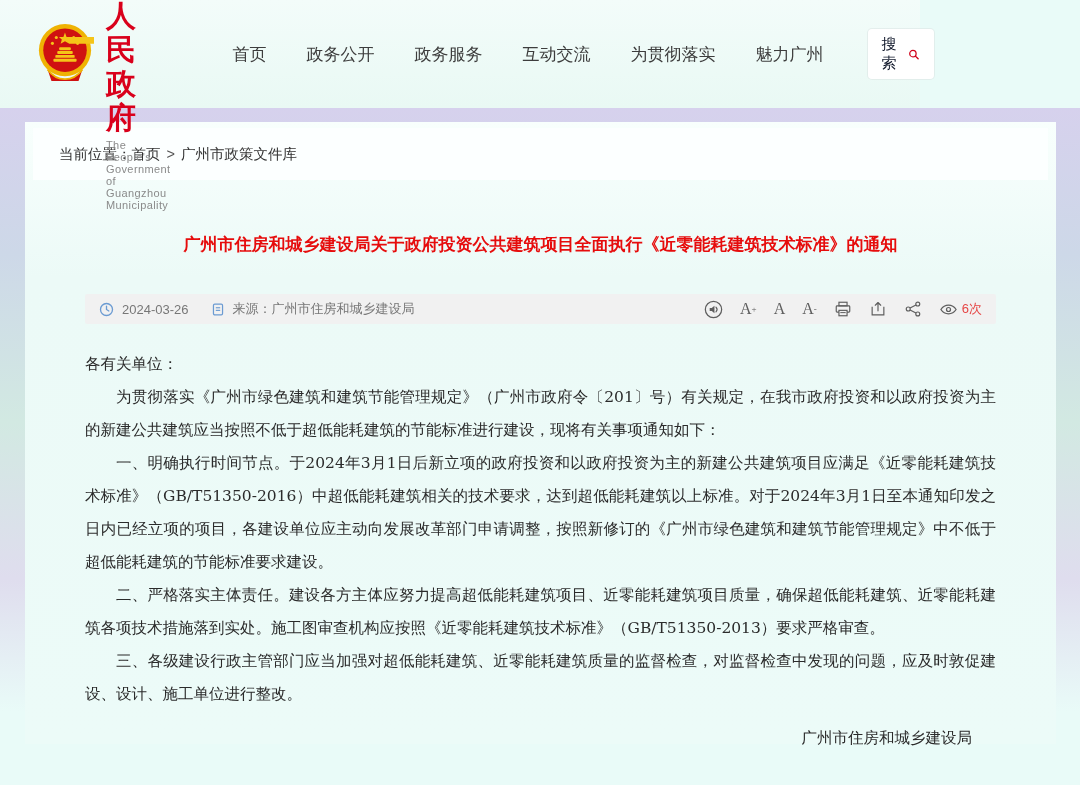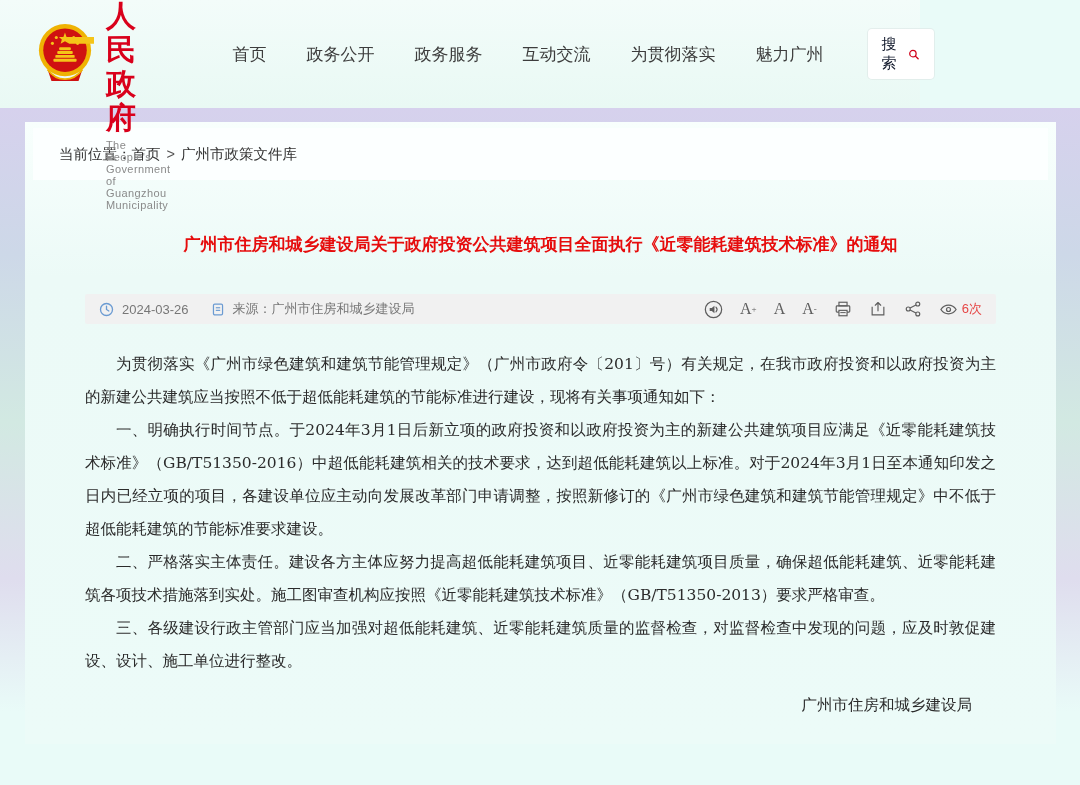--- a/index.html
+++ b/index.html
@@ -206,20 +206,21 @@
         <svg width="19" height="19" viewBox="0 0 20 20">
           <path d="M2 10s3-4.6 8-4.6S18 10 18 10s-3 4.6-8 4.6S2 10 2 10z" fill="none" stroke="#5e5e5e" stroke-width="1.3"></path>
           <circle cx="10" cy="10" r="2.1" fill="none" stroke="#5e5e5e" stroke-width="1.3"></circle>
         </svg>
         <span class="count">6次</span>
       </span>
     </div>
   </div>
 
   <div class="article-body">
+    <p>各有关单位：</p>
     <p class="indent">为贯彻落实《广州市绿色建筑和建筑节能管理规定》（广州市政府令〔201〕号）有关规定，在我市政府投资和以政府投资为主的新建公共建筑应当按照不低于超低能耗建筑的节能标准进行建设，现将有关事项通知如下：</p>
     <p class="indent">一、明确执行时间节点。于2024年3月1日后新立项的政府投资和以政府投资为主的新建公共建筑项目应满足《近零能耗建筑技术标准》（GB/T51350-2016）中超低能耗建筑相关的技术要求，达到超低能耗建筑以上标准。对于2024年3月1日至本通知印发之日内已经立项的项目，各建设单位应主动向发展改革部门申请调整，按照新修订的《广州市绿色建筑和建筑节能管理规定》中不低于超低能耗建筑的节能标准要求建设。</p>
     <p class="indent">二、严格落实主体责任。建设各方主体应努力提高超低能耗建筑项目、近零能耗建筑项目质量，确保超低能耗建筑、近零能耗建筑各项技术措施落到实处。施工图审查机构应按照《近零能耗建筑技术标准》（GB/T51350-2013）要求严格审查。</p>
     <p class="indent">三、各级建设行政主管部门应当加强对超低能耗建筑、近零能耗建筑质量的监督检查，对监督检查中发现的问题，应及时敦促建设、设计、施工单位进行整改。</p>
   </div>
 
   <div class="signature">
     <div>广州市住房和城乡建设局</div>
 
   </div>

